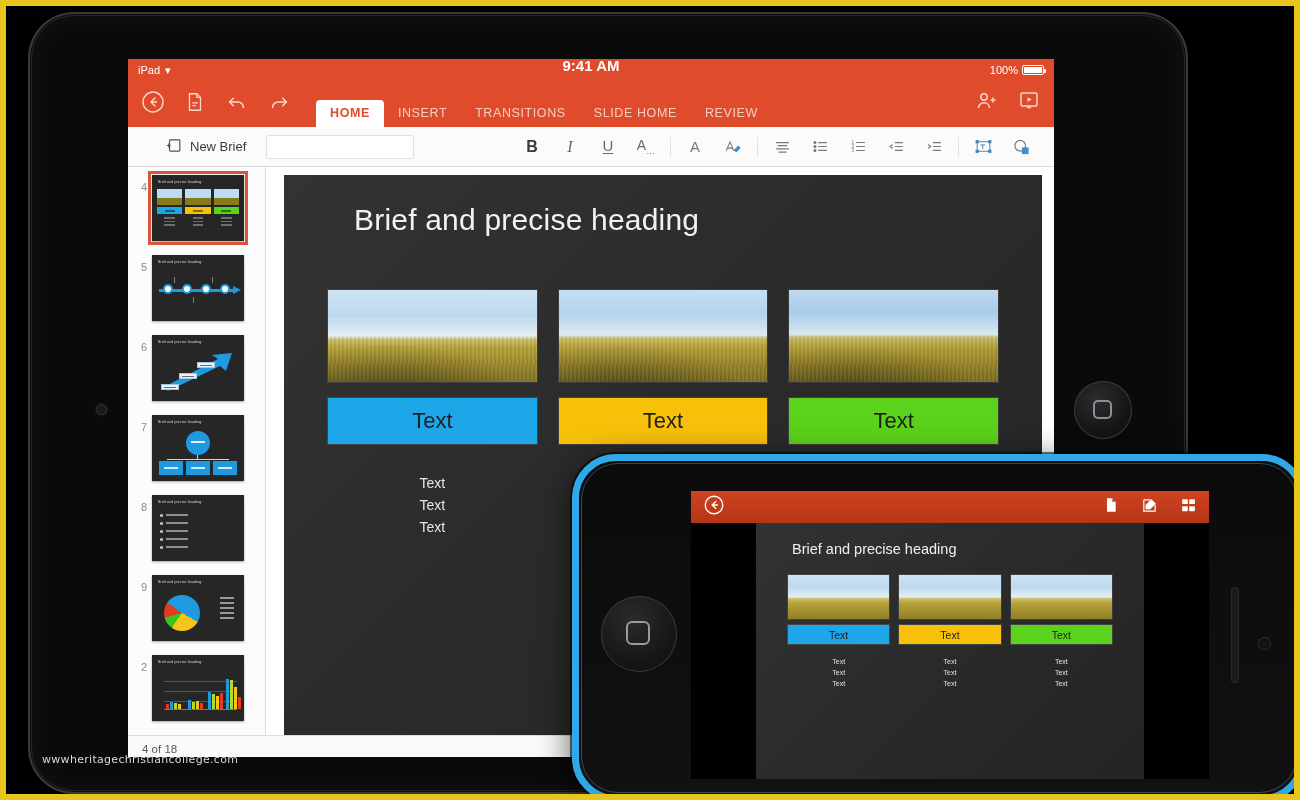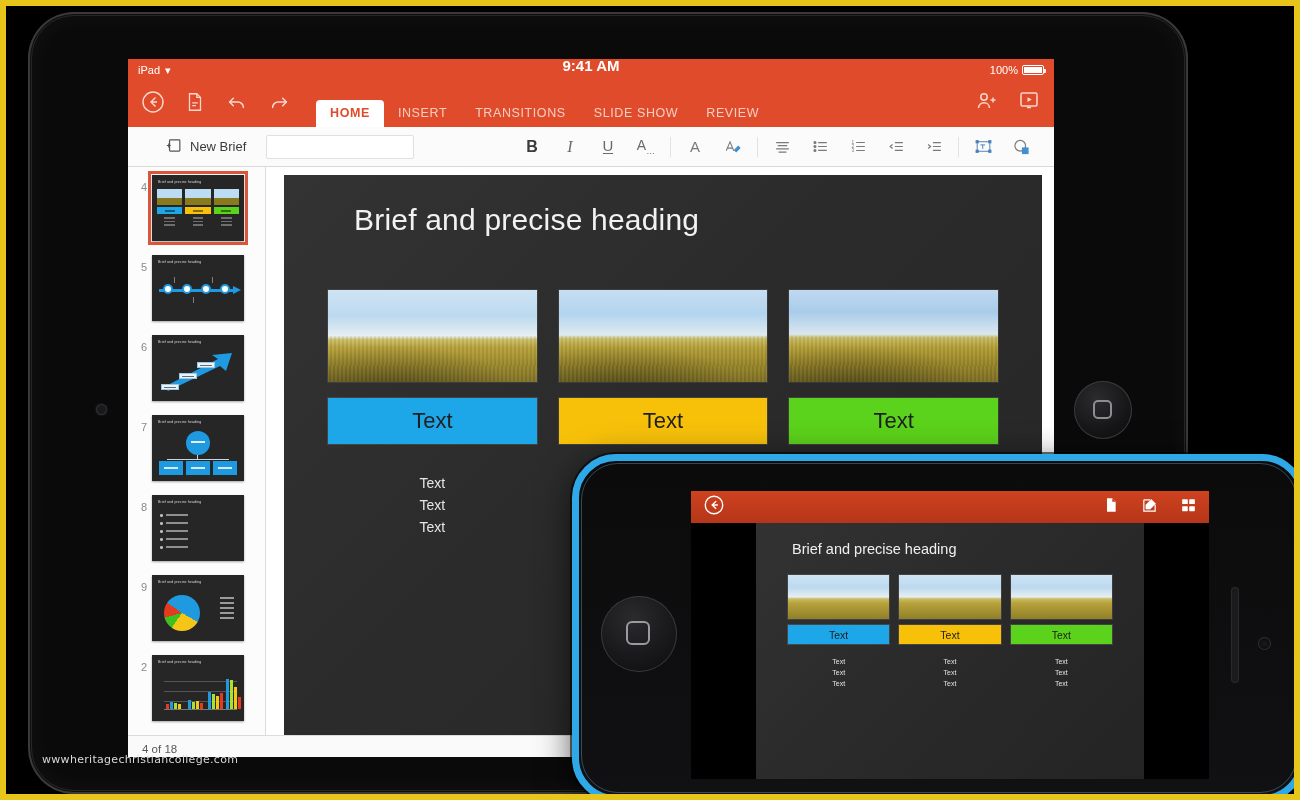--- a/index.html
+++ b/index.html
@@ -363,21 +363,21 @@
               <path d="M16 8l4 4-4 4"></path>
                 <path d="M20 12h-9a6 6 0 0 0-6 6"></path>
             </svg>
           </span>
         </div>
 
         <div class="tabs">
           <div class="tab active">HOME</div>
           <div class="tab">INSERT</div>
           <div class="tab">TRANSITIONS</div>
-          <div class="tab">SLIDE SHOW</div>
+          <div class="tab">SLIDE HOME</div>
           <div class="tab">REVIEW</div>
         </div>
 
         <div class="ribbon-right">
           <span class="ribbon-icon">
             <svg width="24" height="24" viewBox="0 0 24 24" fill="none" stroke="currentColor" stroke-width="1.5">
               <circle cx="9" cy="8" r="3.2"></circle>
                 <path d="M3.5 19c0-3.2 2.5-5.2 5.5-5.2s5.5 2 5.5 5.2"></path>
               <path d="M18 8.5v5M15.5 11h5"></path>
             </svg>

